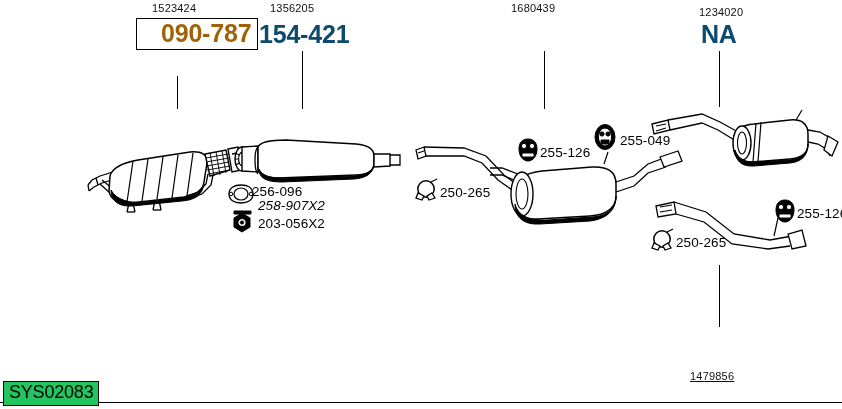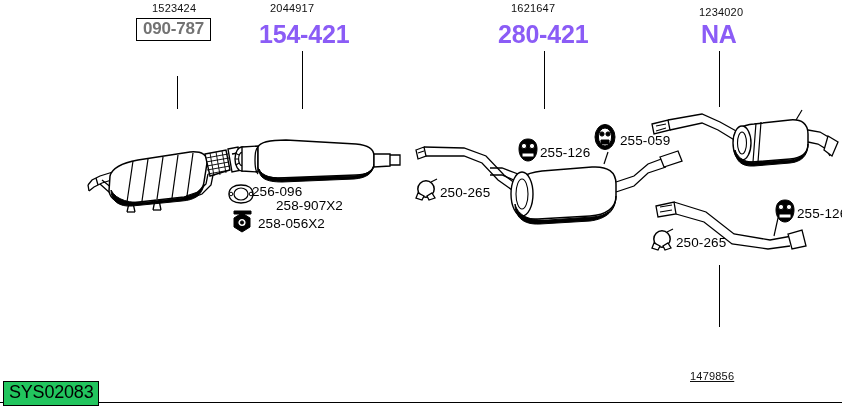--- a/index.html
+++ b/index.html
@@ -9,25 +9,25 @@
     color:#000;
   }
   #stage{position:absolute;inset:0;width:692px;height:409px;}
   .abs{position:absolute;}
 
   
   .ref-small{
     font-size:11px;letter-spacing:.2px;white-space:nowrap;color:#111;
   }
   .hdr-big{
-    font-size:25px;font-weight:700;white-space:nowrap;letter-spacing:-.2px;color:#8b5cf6;
+    font-size:25px;font-weight:700;white-space:nowrap;letter-spacing:-.2px;color:#0c4a6e;
   }
   .hdr-boxed{
-    font-size:17px;font-weight:700;white-space:nowrap;letter-spacing:-.2px;
-    border:1.6px solid #000;padding:0px 6px 2px 6px;background:#fff;color:#737373;
+    font-size:25px;font-weight:700;white-space:nowrap;letter-spacing:-.2px;
+    border:1.6px solid #000;padding:0px 6px 2px 24px;background:#fff;color:#a16207;
     line-height:1.12;
   }
   .part-lbl{
     font-size:13.5px;white-space:nowrap;color:#000;letter-spacing:.1px;
   }
   .sys-box{
     font-size:18px;white-space:nowrap;border:1.4px solid #000;
     padding:0 5px 2px 5px;background:#22c55e;letter-spacing:-.2px;
   }
 
@@ -45,26 +45,25 @@
 
 <div id="stage">
 
   <div class="abs ref-small" style="left:152px;top:2px;">1523424</div>
 
   <div class="abs" style="left:136px;top:18px;">
     <div class="hdr-boxed">090-787</div>
   </div>
   <div class="abs vline" style="left:177px;top:76px;height:33px;"></div>
 
-  <div class="abs ref-small" style="left:270px;top:2px;">2044917</div>
+  <div class="abs ref-small" style="left:270px;top:2px;">1356205</div>
   <div class="abs hdr-big" style="left:259px;top:20px;">154-421</div>
   <div class="abs vline" style="left:302px;top:51px;height:58px;"></div>
 
-  <div class="abs ref-small" style="left:511px;top:2px;">1621647</div>
-  <div class="abs hdr-big" style="left:498px;top:20px;">280-421</div>
+  <div class="abs ref-small" style="left:511px;top:2px;">1680439</div>
   <div class="abs vline" style="left:544px;top:51px;height:58px;"></div>
 
   <div class="abs ref-small" style="left:699px;top:6px;">1234020</div>
   <div class="abs hdr-big" style="left:701px;top:20px;">NA</div>
   <div class="abs vline" style="left:719px;top:51px;height:56px;"></div>
 
   <svg class="abs" style="left:86px;top:140px;" width="150" height="80" viewBox="0 0 150 80">
 
     <path class="ln" stroke-width="1.3" d="M2,45 L6,40 L14,36 L30,31"></path>
     <path class="ln" stroke-width="1.3" d="M3,51 L8,47 L16,43 L32,38"></path>
@@ -186,29 +185,29 @@
     <path class="ln" stroke-width="1.2" d="M124,40 L128,22"></path>
   </svg>
 
   <svg class="abs" style="left:226px;top:183px;" width="30" height="22" viewBox="0 0 30 22">
     <path class="fillw" stroke-width="1.3" d="M3,11 C3,5 8,2 15,2 C22,2 27,5 27,11 C27,17 22,20 15,20 C8,20 3,17 3,11 Z"></path>
     <ellipse class="fillw" cx="15" cy="11" rx="7" ry="6" stroke-width="1.2"></ellipse>
     <circle class="fillw" cx="5" cy="11" r="1.8" stroke-width="1"></circle>
     <circle class="fillw" cx="25" cy="11" r="1.8" stroke-width="1"></circle>
   </svg>
   <div class="abs part-lbl" style="left:252px;top:184px;">256-096</div>
-  <div class="abs part-lbl" style="left:276px;top:198px;">258-907X2</div>
+  <div class="abs part-lbl" style="left:258px;top:198px;font-style:italic;">258-907X2</div>
 
   <svg class="abs" style="left:231px;top:209px;" width="26" height="24" viewBox="0 0 26 24">
     <path class="fillk" d="M3,2 L20,2 L20,5 L3,5 Z"></path>
     <path class="fillk" d="M11,4 L19,9 L19,18 L11,23 L3,18 L3,9 Z"></path>
     <circle class="fillw" cx="11" cy="13.5" r="4.2" stroke-width="1.2"></circle>
     <circle class="fillk" cx="11" cy="13.5" r="1.6"></circle>
   </svg>
-  <div class="abs part-lbl" style="left:258px;top:216px;">258-056X2</div>
+  <div class="abs part-lbl" style="left:258px;top:216px;">203-056X2</div>
 
   <svg class="abs" style="left:414px;top:178px;" width="26" height="24" viewBox="0 0 26 24">
     <circle class="fillw" cx="12" cy="11" r="8.2" stroke-width="1.5"></circle>
     <path class="fillw" stroke-width="1.3" d="M4,15 L2,20 L8,22 L10,18 Z"></path>
     <path class="fillw" stroke-width="1.3" d="M18,15 L21,20 L15,22 L13,18 Z"></path>
     <path class="ln" stroke-width="1.2" d="M17,4 L23,1"></path>
   </svg>
   <div class="abs part-lbl" style="left:440px;top:185px;">250-265</div>
 
   <svg class="abs" style="left:518px;top:138px;" width="20" height="24" viewBox="0 0 20 24">
@@ -219,21 +218,21 @@
   </svg>
   <div class="abs part-lbl" style="left:540px;top:145px;">255-126</div>
 
   <svg class="abs" style="left:594px;top:124px;" width="22" height="26" viewBox="0 0 22 26">
     <ellipse class="fillk" cx="11" cy="13" rx="10" ry="12.5"></ellipse>
     <ellipse class="fillw" cx="11" cy="13" rx="6.6" ry="9" stroke="#000" stroke-width="1"></ellipse>
     <circle class="fillk" cx="8" cy="10" r="2.1"></circle>
     <circle class="fillk" cx="14" cy="10" r="2.1"></circle>
     <path class="fillk" d="M7,16 L15,16 L15,20 L7,20 Z"></path>
   </svg>
-  <div class="abs part-lbl" style="left:620px;top:133px;">255-059</div>
+  <div class="abs part-lbl" style="left:620px;top:133px;">255-049</div>
 
   <svg class="abs" style="left:775px;top:199px;" width="20" height="24" viewBox="0 0 20 24">
     <path class="fillk" d="M10,1 C16,1 19,5 19,11 C19,18 15,23 10,23 C5,23 1,18 1,11 C1,5 4,1 10,1 Z"></path>
     <circle class="fillw" cx="6" cy="8" r="2.6"></circle>
     <circle class="fillw" cx="14" cy="8" r="2.6"></circle>
     <path class="fillw" d="M4,15 L16,15 L16,19 L4,19 Z"></path>
   </svg>
   <div class="abs part-lbl" style="left:797px;top:206px;">255-126</div>
 
   <svg class="abs" style="left:650px;top:228px;" width="26" height="24" viewBox="0 0 26 24">

